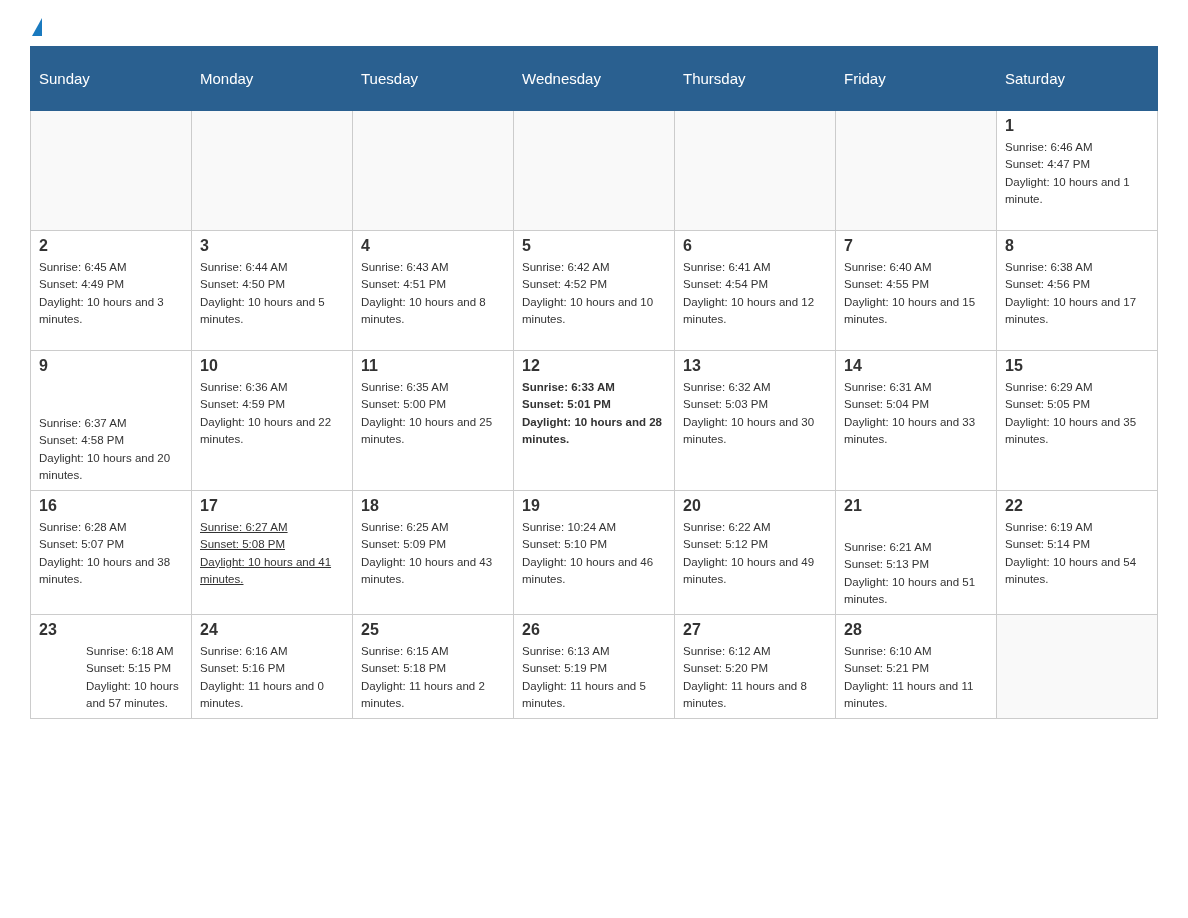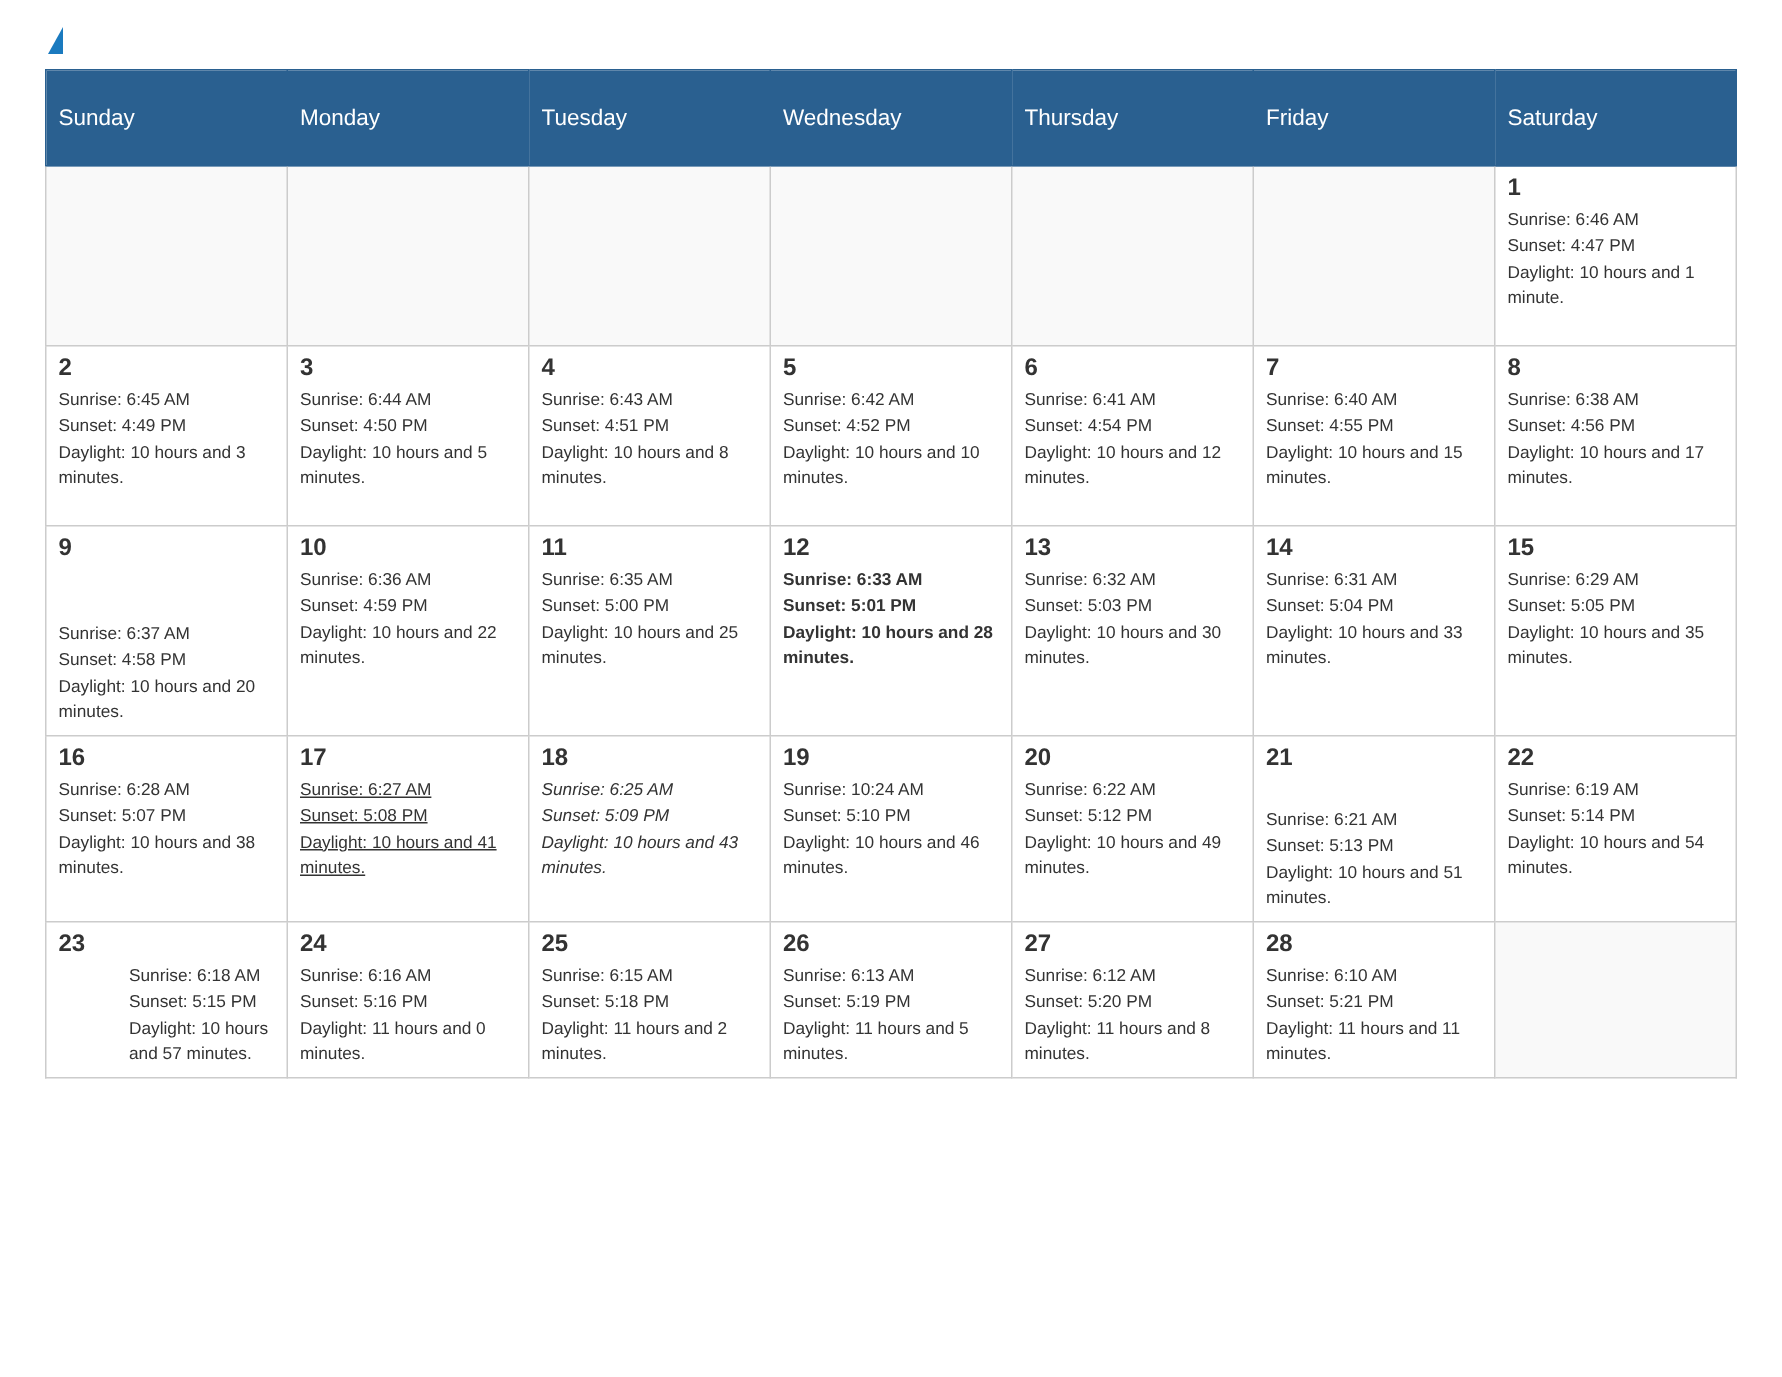--- a/index.html
+++ b/index.html
@@ -241,21 +241,21 @@
 Daylight: 10 hours and 38 minutes.</div>
         </td>
         <td>
           <div class="day-number">17</div>
           <div class="day-info" style="white-space: pre-line; text-decoration: underline;">Sunrise: 6:27 AM
 Sunset: 5:08 PM
 Daylight: 10 hours and 41 minutes.</div>
         </td>
         <td>
           <div class="day-number">18</div>
-          <div class="day-info" style="white-space: pre-line; font-style: italic;">Sunrise: 6:25 AM
+          <div class="day-info" style="white-space: pre-line;">Sunrise: 6:25 AM
 Sunset: 5:09 PM
 Daylight: 10 hours and 43 minutes.</div>
         </td>
         <td>
           <div class="day-number">19</div>
           <div class="day-info" style="white-space: pre-line;">Sunrise: 10:24 AM
 Sunset: 5:10 PM
 Daylight: 10 hours and 46 minutes.</div>
         </td>
         <td>

